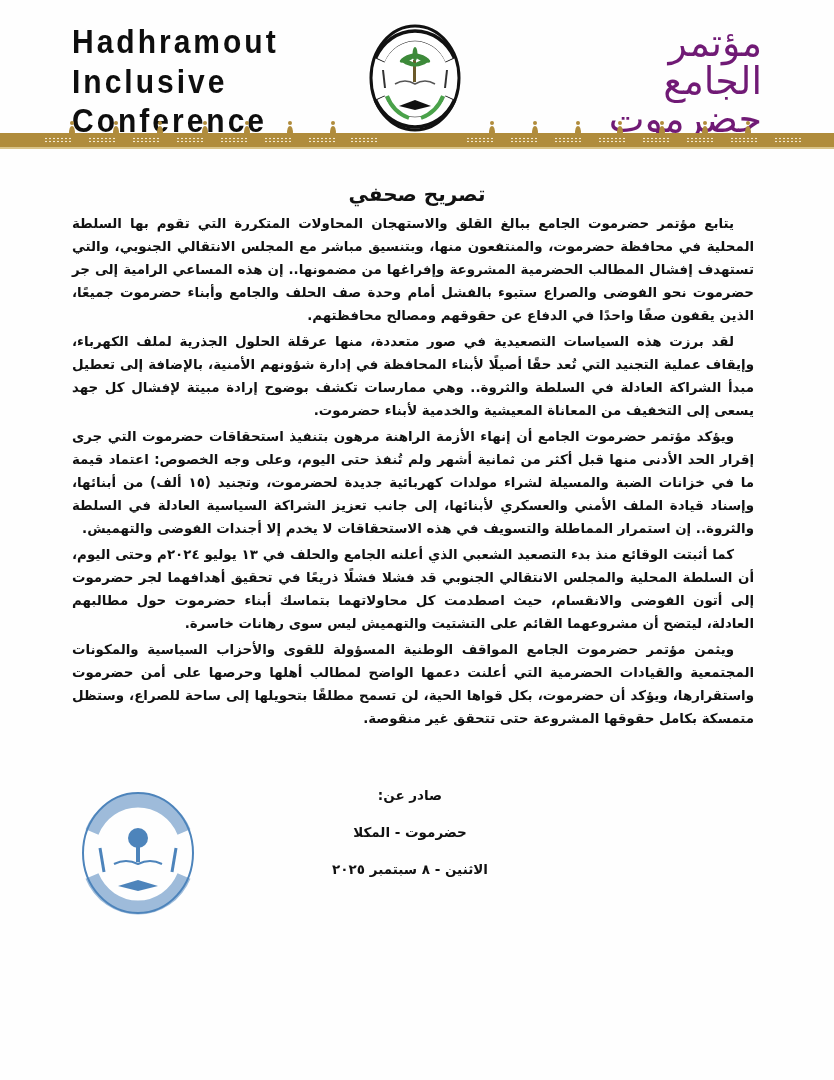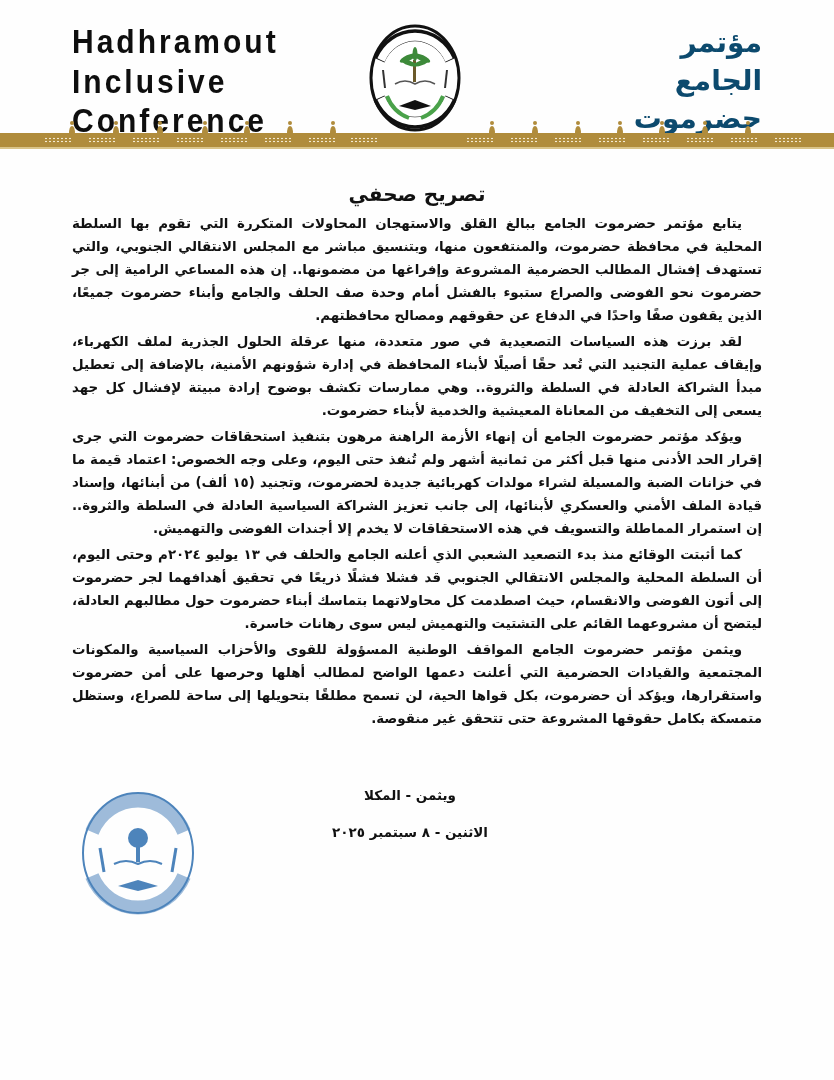--- a/index.html
+++ b/index.html
@@ -10,40 +10,40 @@
   .header { position: absolute; left: 0; top: 0; width: 700px; height: 160px; }
   .en-title {
     position: absolute; left: 72px; top: 22px; width: 220px;
     font-family: "Liberation Sans", sans-serif; font-weight: bold; font-size: 30px;
     line-height: 35px; letter-spacing: 3px; color: #0e0e0e; transform: scaleY(1.12); transform-origin: top left;
   }
   .en-title div { text-align: justify; text-align-last: justify; }
   .logo { position: absolute; left: 365px; top: 22px; width: 100px; height: 112px; }
   .ar-title {
     position: absolute; left: 540px; top: 24px; width: 222px; direction: rtl;
-    font-family: "DejaVu Sans", sans-serif; font-weight: bold; font-size: 28px; line-height: 38px;
-    color: #0c4a6e; text-align: justify; text-align-last: justify; letter-spacing: 6px;
+    font-family: "DejaVu Sans", sans-serif; font-weight: normal; font-size: 38px; line-height: 38px;
+    color: #701a75; text-align: justify; text-align-last: justify; letter-spacing: 6px;
   }
   .band { position: absolute; left: 0; top: 133px; width: 834px; height: 14px; background: #b08c3c; }
   .band-line { position: absolute; left: 0; top: 147px; width: 834px; height: 2px; background: #d9c48a; }
   .domes { position: absolute; left: 0; top: 120px; width: 834px; height: 16px; }
   .dome { position: absolute; width: 8px; height: 14px; }
   .lattice { position: absolute; top: 137px; height: 6px; width: 28px;
     background-image: radial-gradient(circle, #f4ead0 40%, transparent 45%); background-size: 4px 3px; }
 
   .doc-title {
     position: absolute; left: 0; top: 182px; width: 834px; text-align: center; direction: rtl;
     font-family: "DejaVu Sans", sans-serif; font-weight: bold; font-size: 20px; color: #111;
   }
   .body-text {
     position: absolute; left: 72px; top: 212px; width: 690px; direction: rtl;
     font-family: "DejaVu Sans", sans-serif; font-weight: bold; font-size: 13.4px; line-height: 23px;
     text-align: justify; color: #111;
   }
-  .body-text p { margin: 0 0 3px 0; text-indent: 20px; }
+  .body-text p { margin: 0 8px 3px 0; text-indent: 20px; }
 
   .stamp { position: absolute; left: 78px; top: 788px; width: 120px; height: 130px; opacity: 0.85; }
   .sign { position: absolute; left: 240px; top: 780px; width: 340px; direction: rtl; text-align: center;
     font-family: "DejaVu Sans", sans-serif; font-weight: bold; font-size: 13.5px; color: #111; }
   .sign div { height: 30px; line-height: 30px; margin-bottom: 7px; }
 </style>
 </head>
 <body>
 
 <div class="header">
@@ -177,15 +177,16 @@
   <path d="M14 88 A50 52 0 0 0 106 88" fill="none" stroke="#2f6fb0" stroke-width="14" opacity="0.55"></path>
   <circle cx="60" cy="50" r="10" fill="#2f6fb0"></circle>
   <rect x="58" y="52" width="4" height="22" fill="#2f6fb0"></rect>
   <path d="M36 76 Q48 70 60 76 Q72 70 84 76" fill="none" stroke="#2f6fb0" stroke-width="2"></path>
   <path d="M40 98 L60 92 L80 98 L60 103 Z" fill="#2f6fb0"></path>
   <path d="M22 60 L26 84" stroke="#2f6fb0" stroke-width="3"></path>
   <path d="M98 60 L94 84" stroke="#2f6fb0" stroke-width="3"></path>
 </svg>
 
 <div class="sign">
-  <div>ويثمن - المكلا</div>
+  <div>صادر عن:</div>
+  <div>حضرموت - المكلا</div>
   <div>الاثنين - ٨ سبتمبر ٢٠٢٥</div>
 </div>
 
 </body></html>

